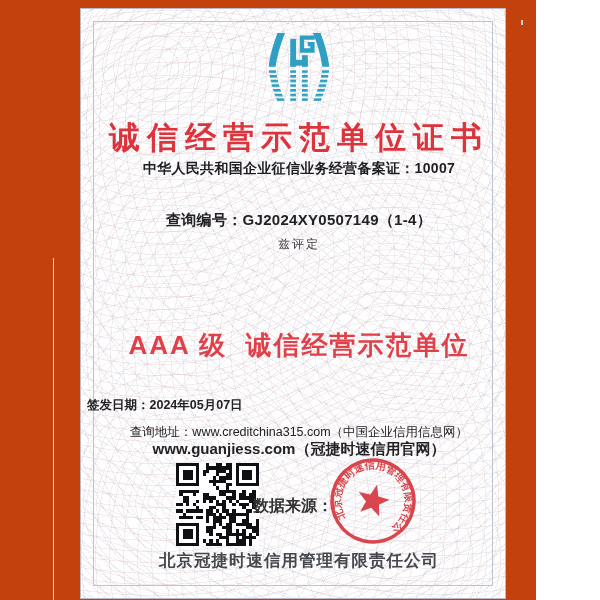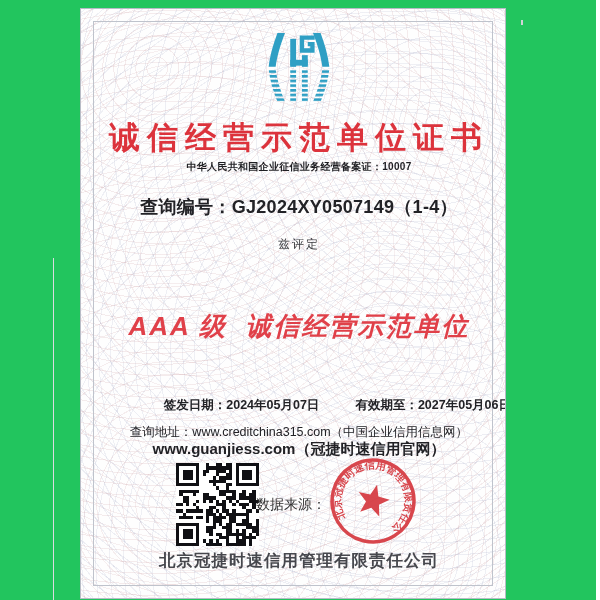--- a/index.html
+++ b/index.html
@@ -1,21 +1,21 @@
 <!DOCTYPE html>
 <html><head>
 <meta charset="utf-8">
 <style>
   html,body{margin:0;padding:0;}
   body{
     width:600px;height:600px;background:#ffffff;position:relative;overflow:hidden;
     font-family:"Liberation Sans",sans-serif;
     --title-red:#dc333c; --award-red:#e04049; --seal-red:#d5383f; --logo-teal:#2f9fc4; --ink:#1e1e22;
   }
-  .stage{position:relative;width:596px;height:600px;background:#22c55e;}
+  .stage{position:relative;width:536px;height:600px;background:#c2410c;}
 
   
   .sheet-edge{position:absolute;left:53px;top:258px;width:1px;height:342px;background:#dadbe0;}
   .speck{position:absolute;left:521px;top:20px;width:2px;height:5px;background:#d2d2d6;}
 
   
   .page{
     position:absolute;left:80px;top:8px;width:424px;height:589px;
     border:1px solid #b8bcc6;background-color:#fefefe;
     background-image:
@@ -29,32 +29,32 @@
   }
   .inner-frame{position:absolute;left:12px;top:12px;right:12px;bottom:12px;border:1px solid #bfc3cc;pointer-events:none;}
 
   .content{position:absolute;left:6px;top:0;width:424px;height:100%;text-align:center;}
   .abs{position:absolute;width:100%;left:0;}
 
   .logo{top:24px;display:flex;justify-content:center;}
   .logo svg{width:76px;height:70px;display:block;}
 
   .title{top:108px;font-size:31px;font-weight:bold;letter-spacing:7px;color:var(--title-red);white-space:nowrap;}
-  .subtitle{top:151px;font-size:10px;font-weight:bold;color:var(--ink);letter-spacing:.3px;white-space:nowrap;text-align:center;}
-  .query-no{top:186px;font-size:18px;font-weight:bold;color:#222226;letter-spacing:.3px;white-space:nowrap;}
+  .subtitle{top:151px;font-size:14px;font-weight:bold;color:var(--ink);letter-spacing:.3px;white-space:nowrap;text-align:center;}
+  .query-no{top:202px;font-size:15px;font-weight:bold;color:#222226;letter-spacing:.3px;white-space:nowrap;}
   .hereby{top:227px;font-size:12px;font-weight:normal;color:#3a3a3e;letter-spacing:2px;}
   .company{top:247px;font-size:24px;font-family:"DejaVu Serif","Liberation Serif",serif;color:#17171a;letter-spacing:1.5px;white-space:nowrap;}
-  .award{top:300px;font-size:26px;font-weight:bold;color:var(--award-red);letter-spacing:2px;white-space:pre;font-style:italic;}
-  .dates{top:388px;display:flex;justify-content:flex-end;gap:36px;font-size:12.5px;font-weight:bold;color:#222226;}
+  .award{top:319px;font-size:26px;font-weight:bold;color:var(--award-red);letter-spacing:2px;white-space:pre;}
+  .dates{top:388px;display:flex;justify-content:flex-start;font-size:12.5px;font-weight:bold;color:#222226;}
   .addr1{top:415px;font-size:12.5px;font-weight:normal;color:#222226;white-space:nowrap;}
   .addr2{top:431px;font-size:15px;font-weight:bold;color:#222226;white-space:nowrap;}
 
   .qr{position:absolute;left:89px;top:454px;width:83px;height:83px;background:#fff;}
   .qr svg{width:83px;height:83px;display:block;}
-  .data-source{position:absolute;left:166px;top:487px;width:76px;font-size:14px;font-weight:normal;color:#333;white-space:nowrap;}
+  .data-source{position:absolute;left:166px;top:487px;width:76px;font-size:16px;font-weight:bold;color:#333;white-space:nowrap;}
   .seal{position:absolute;left:242px;top:448px;width:88px;height:88px;transform:rotate(14deg);opacity:.92;}
   .seal svg{width:88px;height:88px;display:block;}
 
   .issuer{top:541px;font-size:16.5px;font-weight:600;color:#46474d;letter-spacing:1px;white-space:nowrap;}
 </style>
 </head>
 <body style="--title-red: #dc333c; --award-red: #e04049; --seal-red: #d5383f; --logo-teal: #2f9fc4; --ink: #1e1e22;">
 
 <div class="stage">
   <div class="sheet-edge"></div>
@@ -88,21 +88,20 @@
       </div>
 
       <div class="abs title">诚信经营示范单位证书</div>
       <div class="abs subtitle">中华人民共和国企业征信业务经营备案证：10007</div>
       <div class="abs query-no">查询编号：GJ2024XY0507149（1-4）</div>
       <div class="abs hereby">兹评定</div>
       <div class="abs award">AAA 级  诚信经营示范单位</div>
 
       <div class="abs dates">
         <span>签发日期：2024年05月07日</span>
-        <span>有效期至：2027年05月06日</span>
       </div>
 
       <div class="abs addr1">查询地址：www.creditchina315.com（中国企业信用信息网）</div>
       <div class="abs addr2">www.guanjiess.com（冠捷时速信用官网）</div>
 
       <div class="qr">
         <svg viewBox="0 0 25 25" shape-rendering="crispEdges" aria-hidden="true">
             <g fill="#101014">
               <path fill-rule="evenodd" d="M0,0h7v7h-7z M1,1h5v5h-5z M2,2h3v3h-3z"></path>
               <path fill-rule="evenodd" d="M18,0h7v7h-7z M19,1h5v5h-5z M20,2h3v3h-3z"></path>

